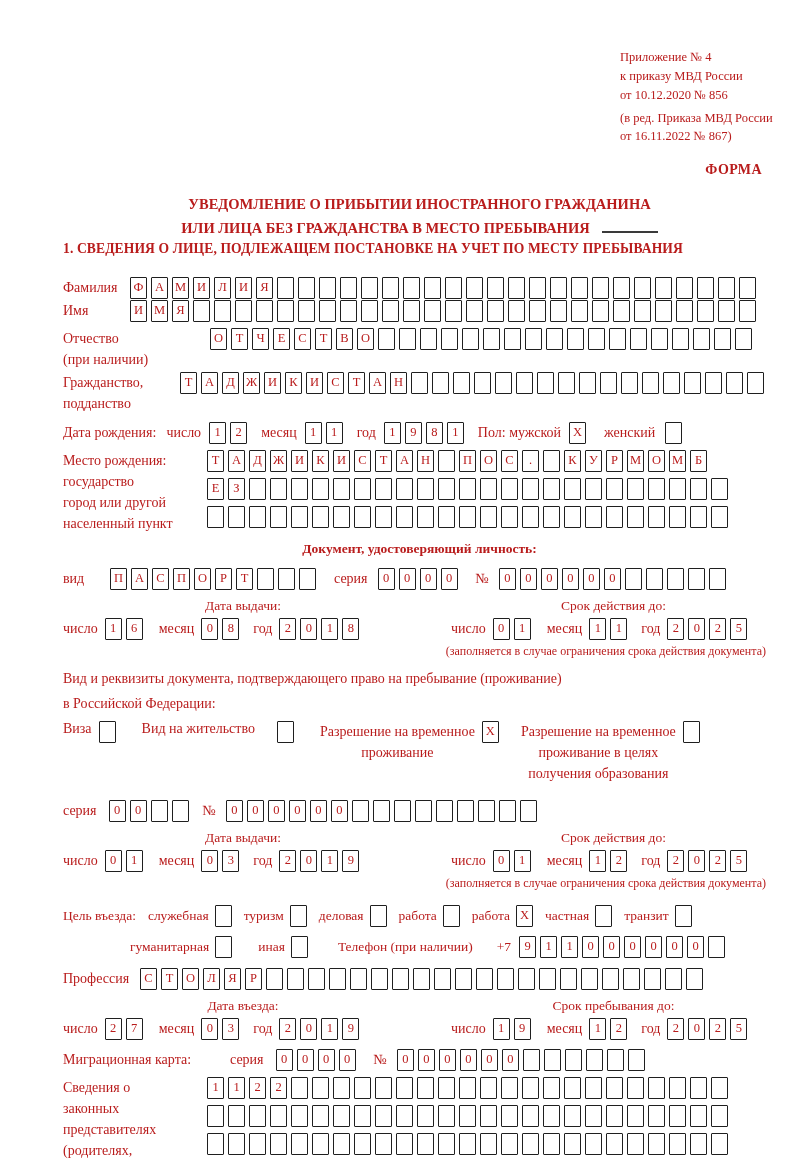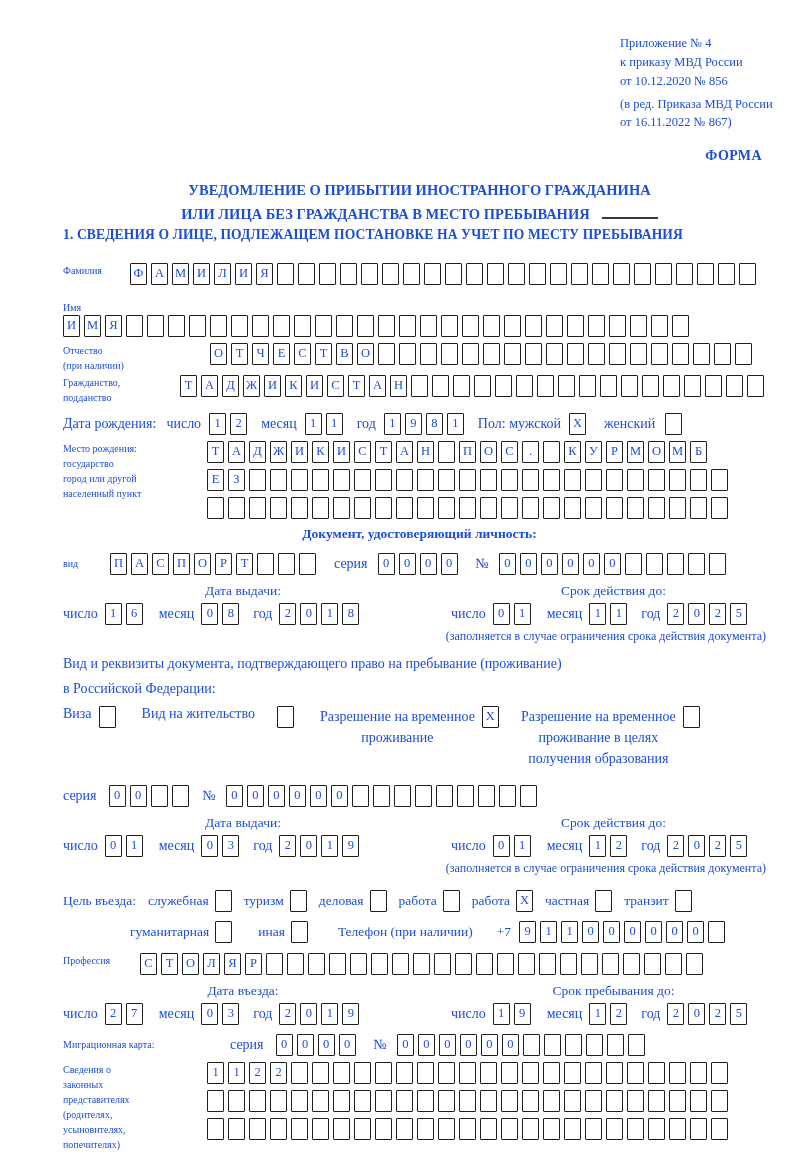--- a/index.html
+++ b/index.html
@@ -1,52 +1,52 @@
 <!DOCTYPE html>
 <html><head>
 <meta charset="utf-8">
 <style>
   * { box-sizing: border-box; }
   html,body { margin:0; padding:0; background:#e8e8e8; }
   .page {
     width:800px; height:1163px; margin:0 auto; background:#ffffff;
-    font-family:"Liberation Serif","DejaVu Serif",serif; color:#1d4ed8;
-    padding:34px 24px 0 63px; position:relative; overflow:hidden;
+    font-family:"Liberation Serif","DejaVu Serif",serif; color:#b91c1c;
+    padding:48px 24px 0 63px; position:relative; overflow:hidden;
   }
   .pre { white-space:pre-line; }
   .appendix { margin-left:557px; font-size:12.5px; line-height:1.5; }
   .edition  { margin-left:557px; font-size:12.5px; line-height:1.45; margin-top:5px; }
   .forma { text-align:right; padding-right:14px; font-weight:bold; font-size:14px; margin-top:16px; letter-spacing:.4px; }
   .title { text-align:center; font-weight:bold; font-size:14.5px; line-height:1.7; margin-top:14px; }
   .blank-line { display:inline-block; width:56px; border-bottom:2px solid #3a3a3a; margin-left:12px; vertical-align:baseline; }
   .sec-h { font-weight:bold; font-size:13.6px; letter-spacing:.1px; }
 
   .row { display:flex; align-items:flex-start; }
   .rowc { display:flex; align-items:center; }
-  .lbl { font-size:10px; line-height:1.5; flex-shrink:0; }
+  .lbl { font-size:14px; line-height:1.5; flex-shrink:0; }
   .lbl-surname { width:67px; }
   .lbl-name    { width:67px; }
   .lbl-patro   { width:147px; }
   .lbl-citiz   { width:117px; }
   .lbl-bplace  { width:144px; }
   .lbl-vid     { width:47px; }
   .lbl-prof    { width:77px; }
   .lbl-mig     { width:167px; }
   .lbl-reps    { width:144px; }
 
   .bg { display:inline-flex; gap:4px; flex-shrink:0; }
   .cb {
     width:17px; height:22px; border:1.6px solid #1f1f1f; border-radius:1px;
     display:inline-flex; align-items:center; justify-content:center;
     font-size:12.5px; flex-shrink:0; background:#fff;
   }
   .colrows { display:flex; flex-direction:column; gap:6px; }
 
   .r-fam   { margin-top:20px; }
-  .r-name  { margin-top:15px;flex-direction:column; }
+  .r-name  { margin-top:1px; }
   .r-patro { margin-top:6px; }
   .r-citiz { margin-top:2px; }
   .r-bdate { margin-top:8px; font-size:14px; }
   .r-bdate .dlbl { margin:0 8px 0 14px; }
   .r-bdate .first { margin-left:10px; }
   .sexlbl { margin-left:14px; margin-right:8px; }
   .sexlbl2 { margin-left:18px; margin-right:10px; }
   .r-bplace { margin-top:6px; }
 
   .doc-h { text-align:center; font-weight:bold; font-size:13.5px; margin-top:7px; }

